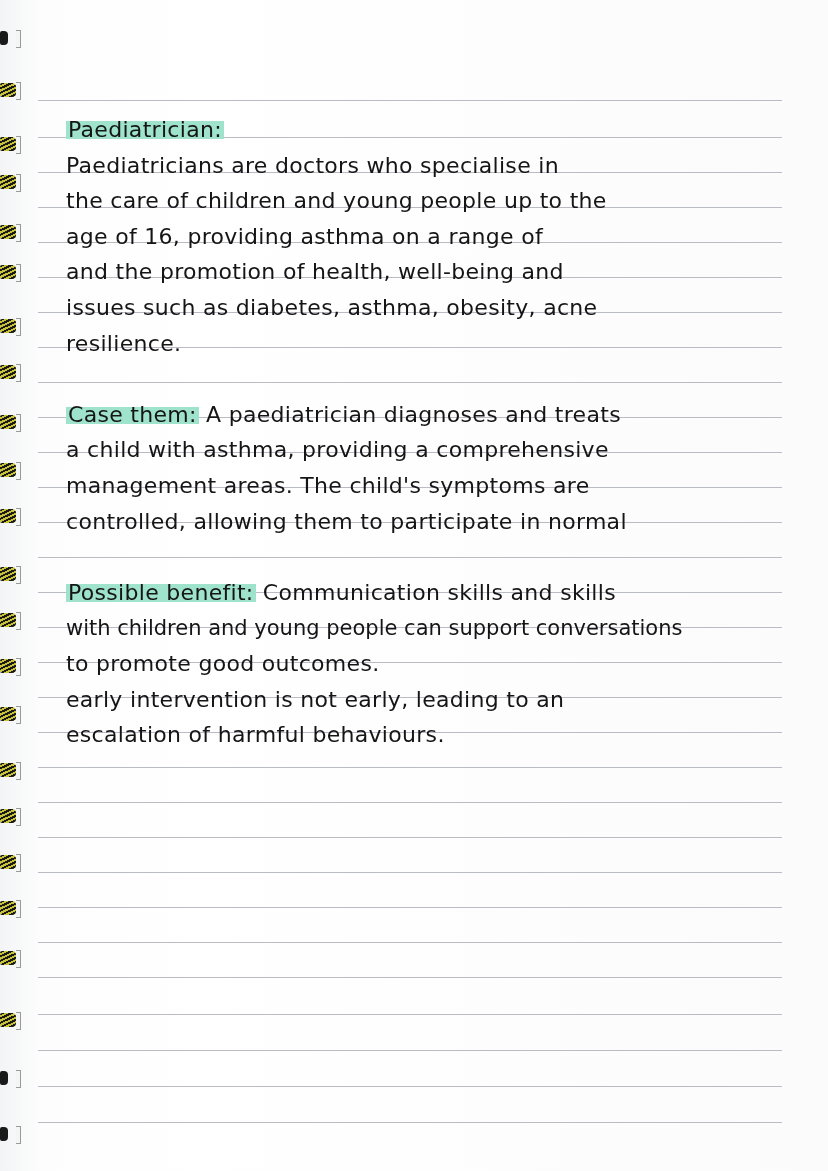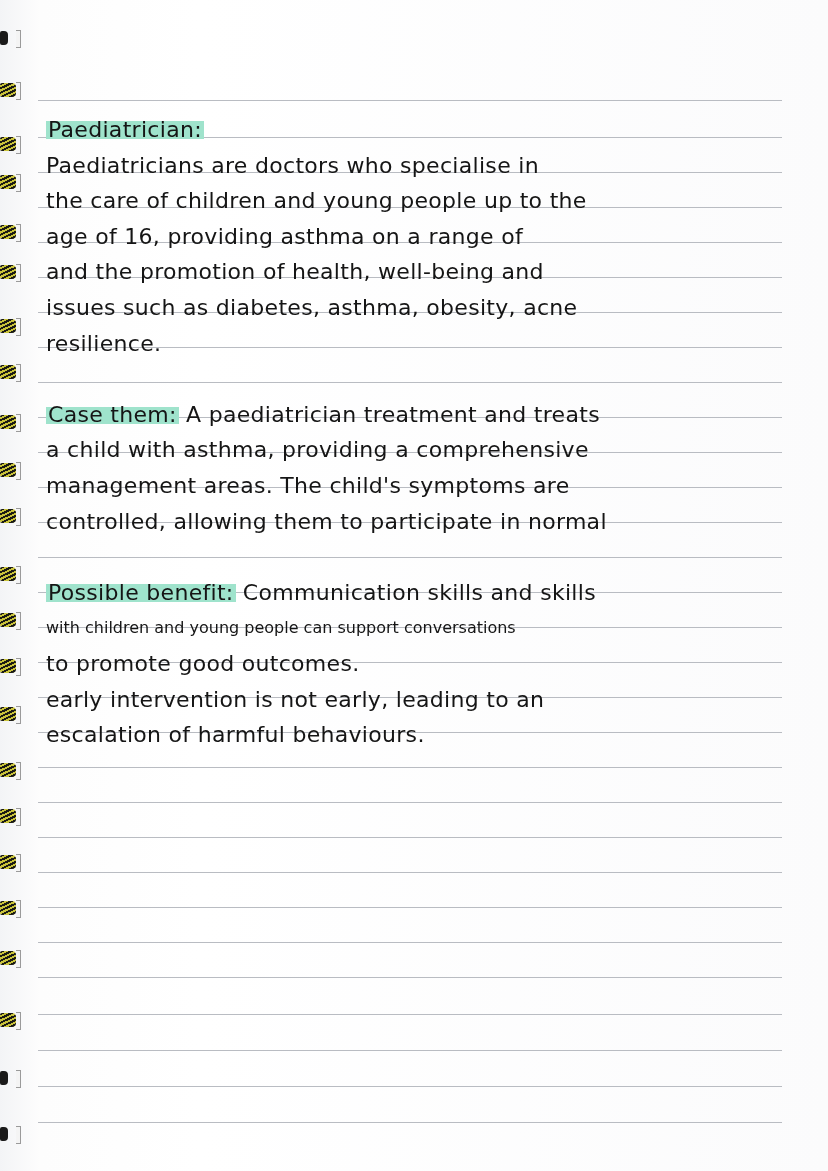--- a/index.html
+++ b/index.html
@@ -69,20 +69,21 @@
       width: 770px;
     }
     .line {
       height: 35.6px;
       line-height: 32px;
       font-family: "DejaVu Sans", sans-serif;
       font-size: 22px;
       color: #151515;
       white-space: nowrap;
       letter-spacing: 0.3px;
+      margin-left: 20px;
     }
     .line.blank { }
     .hl {
       background: linear-gradient(180deg, transparent 18%, #9fe3cc 18%, #9fe3cc 88%, transparent 88%);
       padding: 0 2px;
     }
   </style>
 </head>
 <body>
 
@@ -228,34 +229,34 @@
       <div class="line">and the promotion of health, well-being and</div>
       <div class="line">issues such as diabetes, asthma, obesity, acne</div>
       <div class="line">resilience.</div>
     </div>
 
 
     <div class="line blank"></div>
 
     <div>
       <div class="line">
-        <span class="hl">Case them:</span><span> A paediatrician treatment and treats</span>
+        <span class="hl">Case them:</span><span> A paediatrician diagnoses and treats</span>
       </div>
       <div class="line">a child with asthma, providing a comprehensive</div>
       <div class="line">management areas. The child's symptoms are</div>
       <div class="line">controlled, allowing them to participate in normal</div>
     </div>
 
     <div class="line blank"></div>
 
     <div>
       <div class="line">
         <span class="hl">Possible benefit:</span><span> Communication skills and skills</span>
       </div>
-      <div class="line" style="font-size:16px;letter-spacing:0px;">with children and young people can support conversations</div>
+      <div class="line" style="font-size:21px;letter-spacing:0px;">with children and young people can support conversations</div>
       <div class="line">to promote good outcomes.</div>
     </div>
 
     <div>
       <div class="line">early intervention is not early, leading to an</div>
       <div class="line">escalation of harmful behaviours.</div>
     </div>
   </div>
 </div>
 

